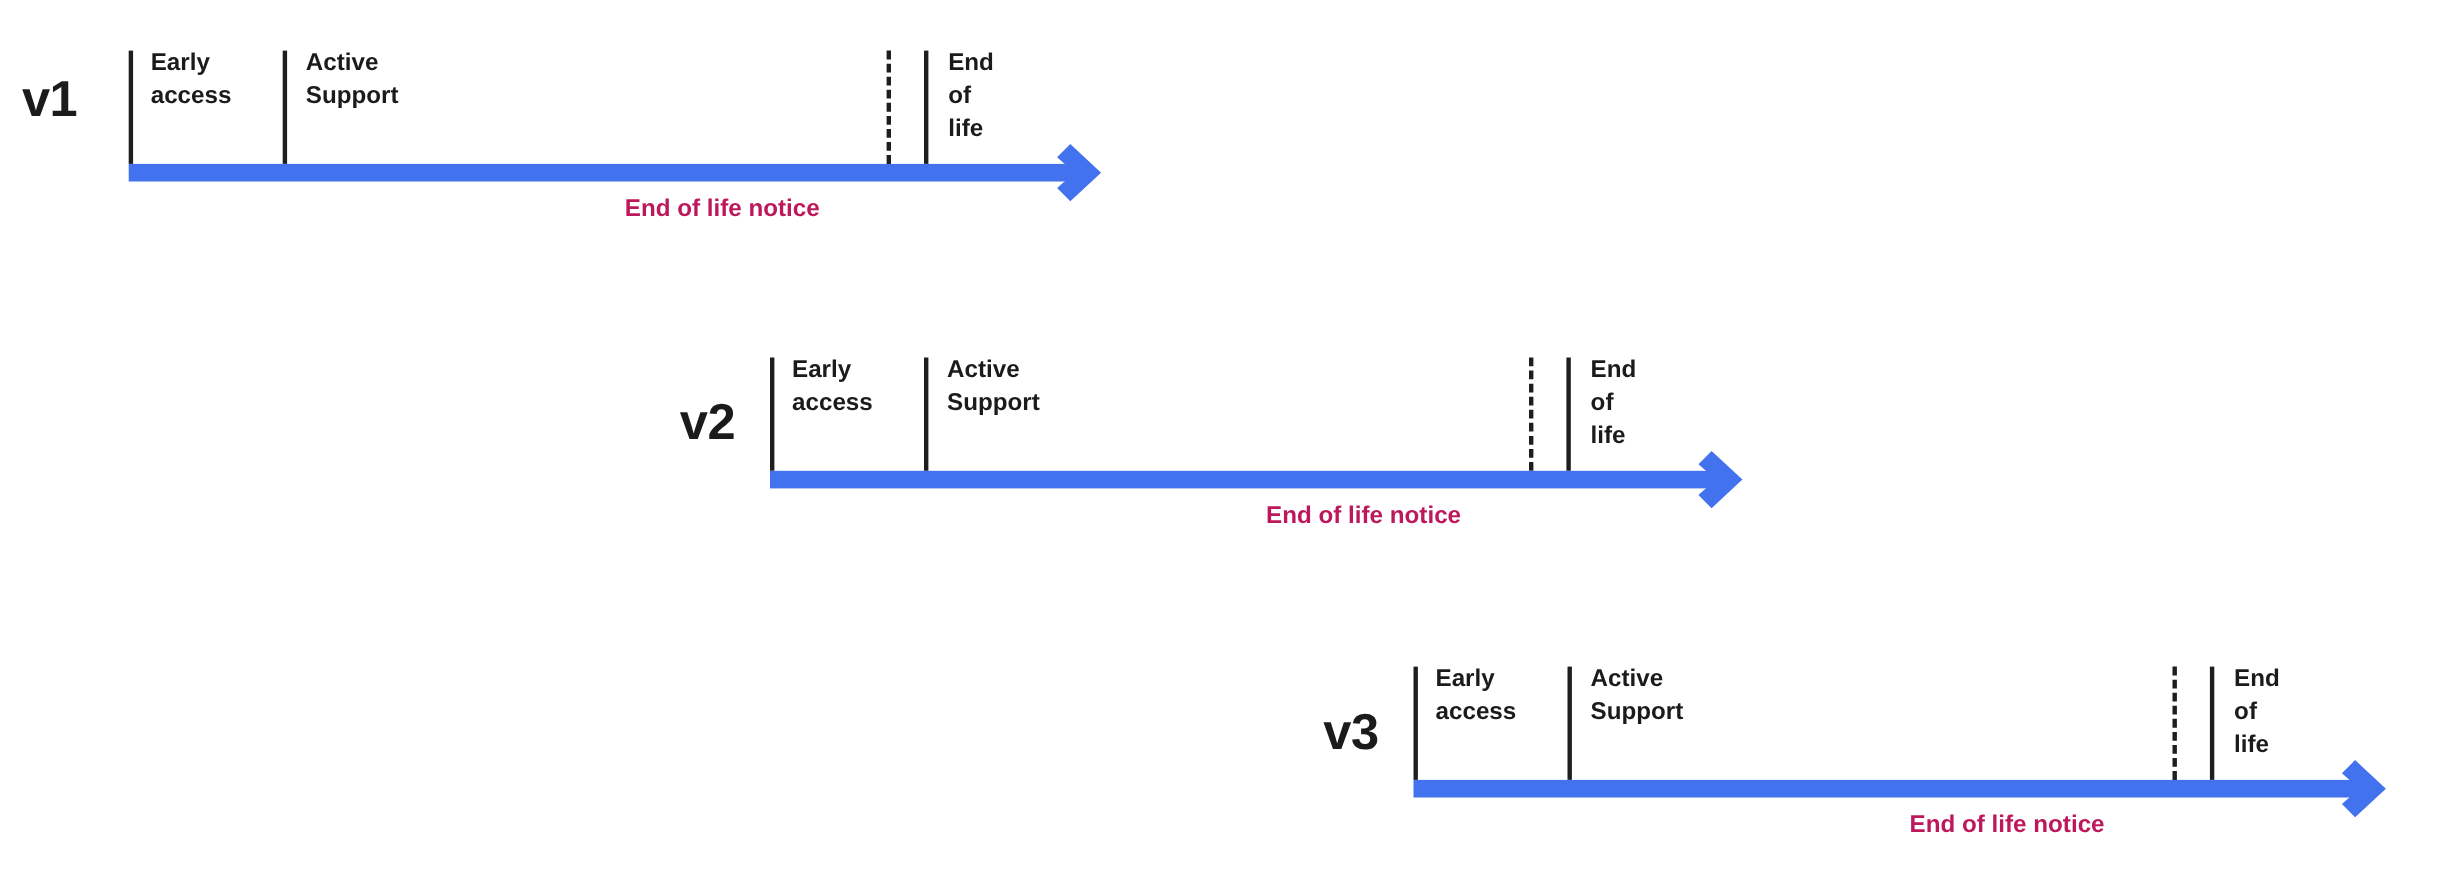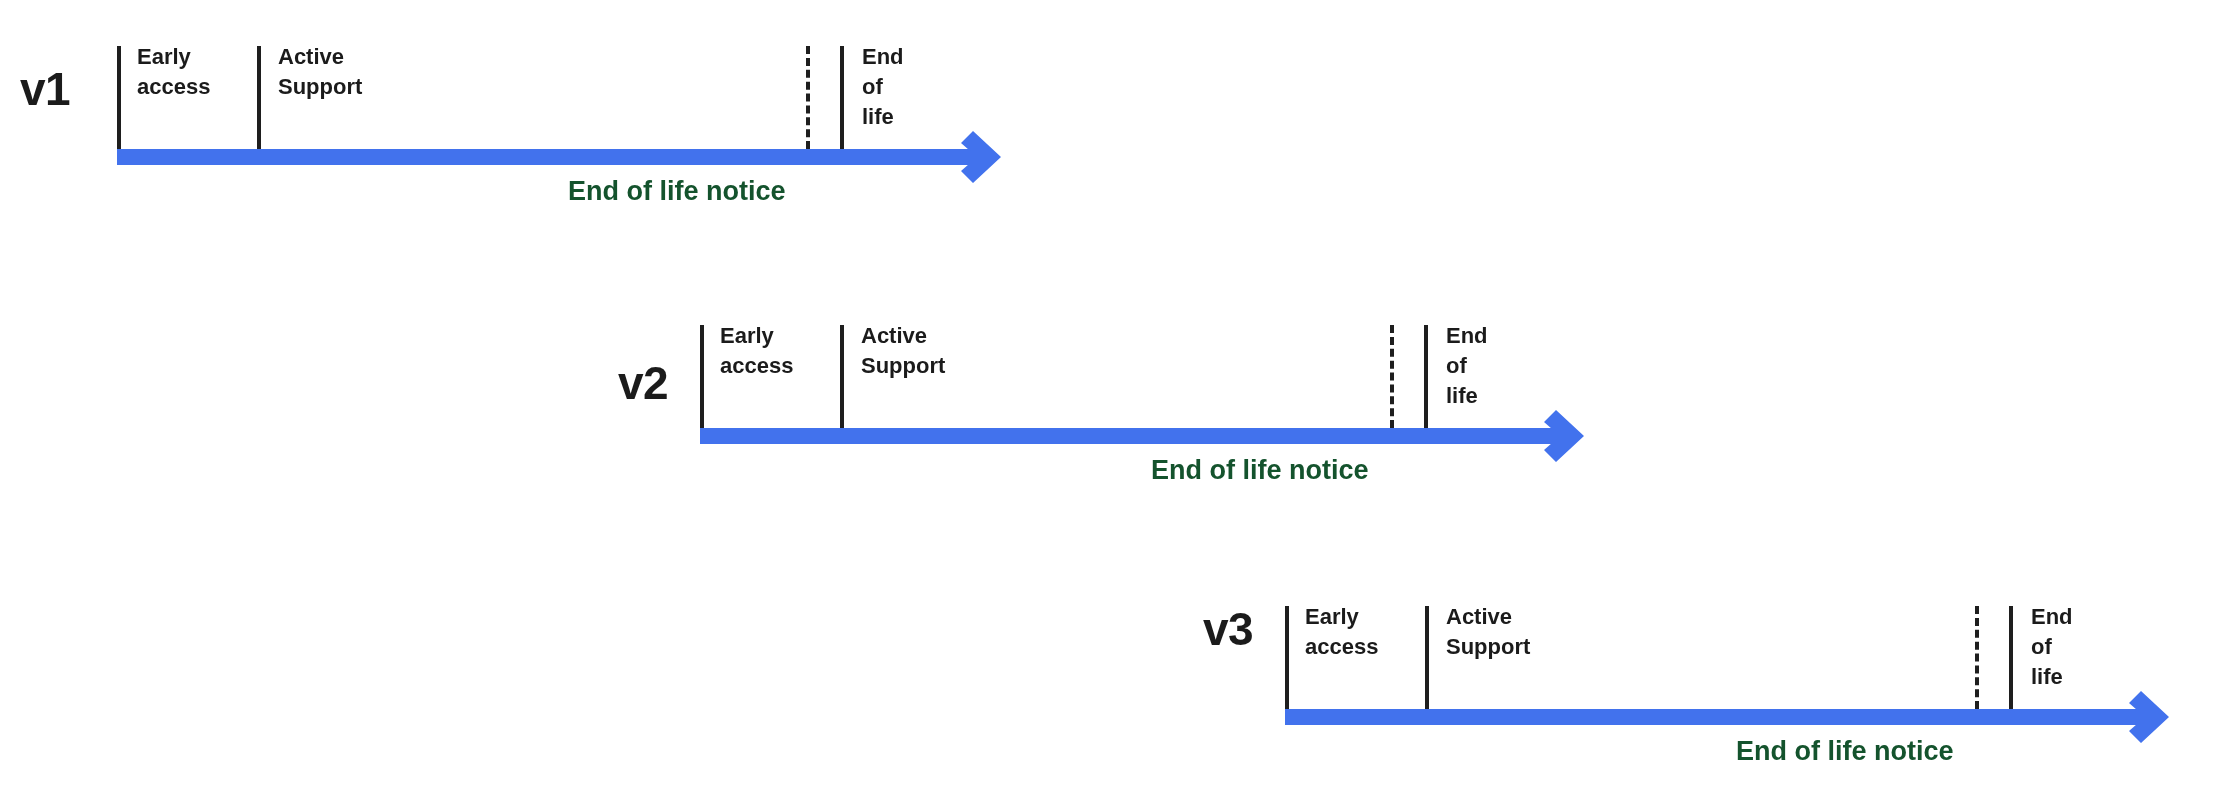--- a/index.html
+++ b/index.html
@@ -68,23 +68,23 @@
   }
   .arrow-head {
     position: absolute;
     width: 0;
     height: 0;
   }
   .arrow-head svg { display: block; }
 
   .notice-label {
     position: absolute;
-    font-size: 27px;
+    font-size: 22px;
     font-weight: 700;
-    color: #14532d;
+    color: #be185d;
     line-height: 1;
     white-space: nowrap;
   }
 </style>
 </head>
 <body>
 
 <div id="canvas">
 
   <div class="timeline-row" style="left:0px; top:0px;">
@@ -130,21 +130,21 @@
       <svg width="56" height="52" viewBox="0 0 56 52" aria-hidden="true">
         <polygon points="12,0 40,26 12,52 0,40 16,26 0,12" fill="#4272ed"></polygon>
       </svg>
     </div>
 
     <div class="notice-label" style="left:1151px; top:457px;">End of life notice</div>
   </div>
 
   <div class="timeline-row" style="left:0px; top:0px;">
 
-    <div class="version-label" style="left:1203px; top:606px;">v3</div>
+    <div class="version-label" style="left:1203px; top:642px;">v3</div>
 
     <div class="marker" style="left:1285px; top:606px; height:103px;"></div>
     <div class="marker" style="left:1425px; top:606px; height:103px;"></div>
     <div class="marker dashed" style="left:1975px; top:606px; height:103px;"></div>
     <div class="marker" style="left:2009px; top:606px; height:103px;"></div>
 
     <div class="phase-label" style="left:1305px; top:602px;">Early
 access</div>
     <div class="phase-label" style="left:1446px; top:602px;">Active Support</div>
     <div class="phase-label" style="left:2031px; top:602px;">End of life</div>

